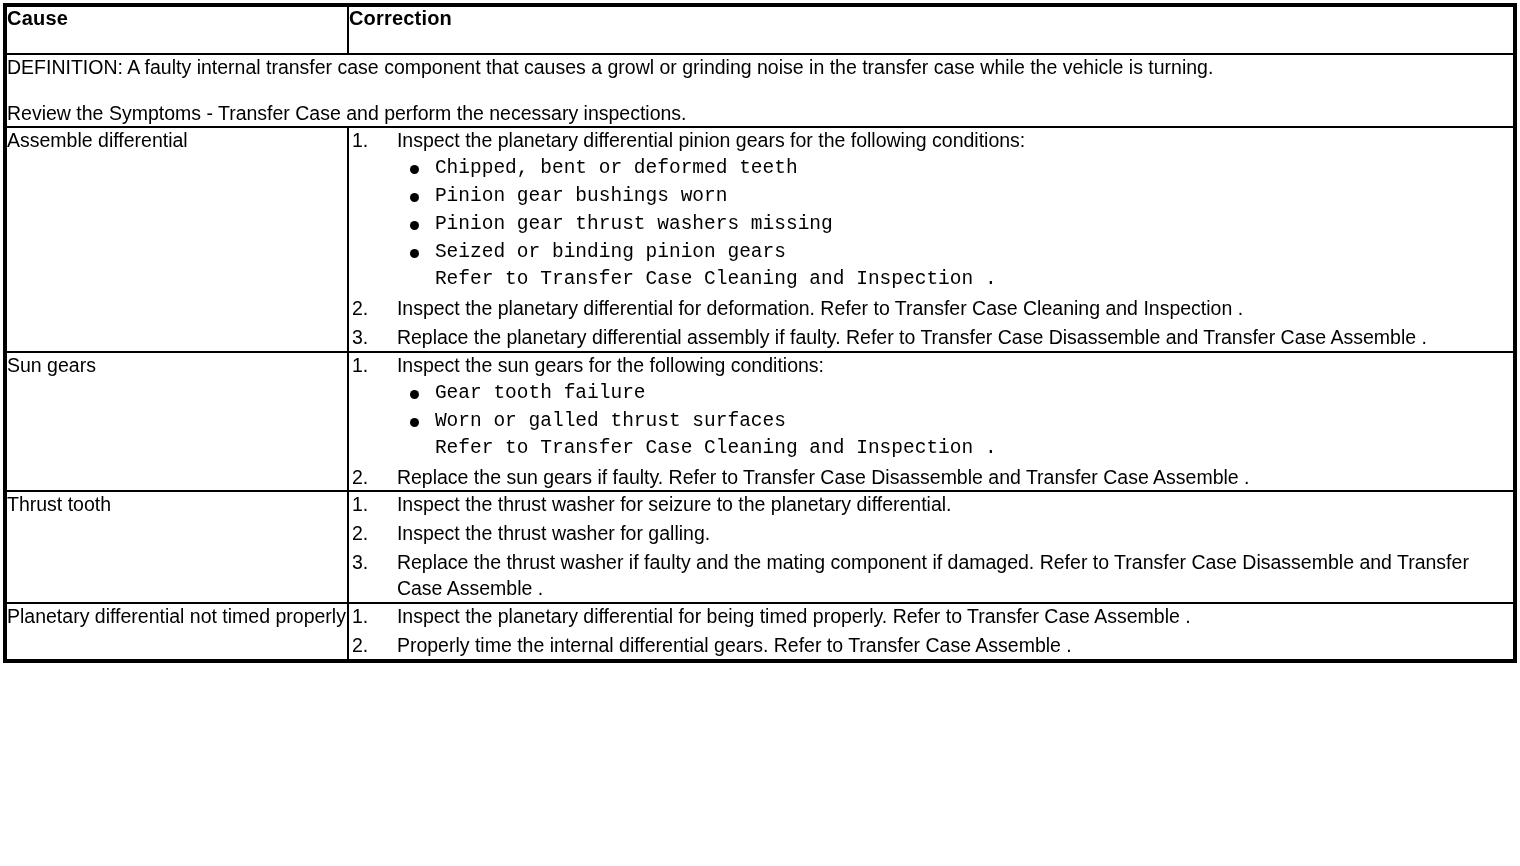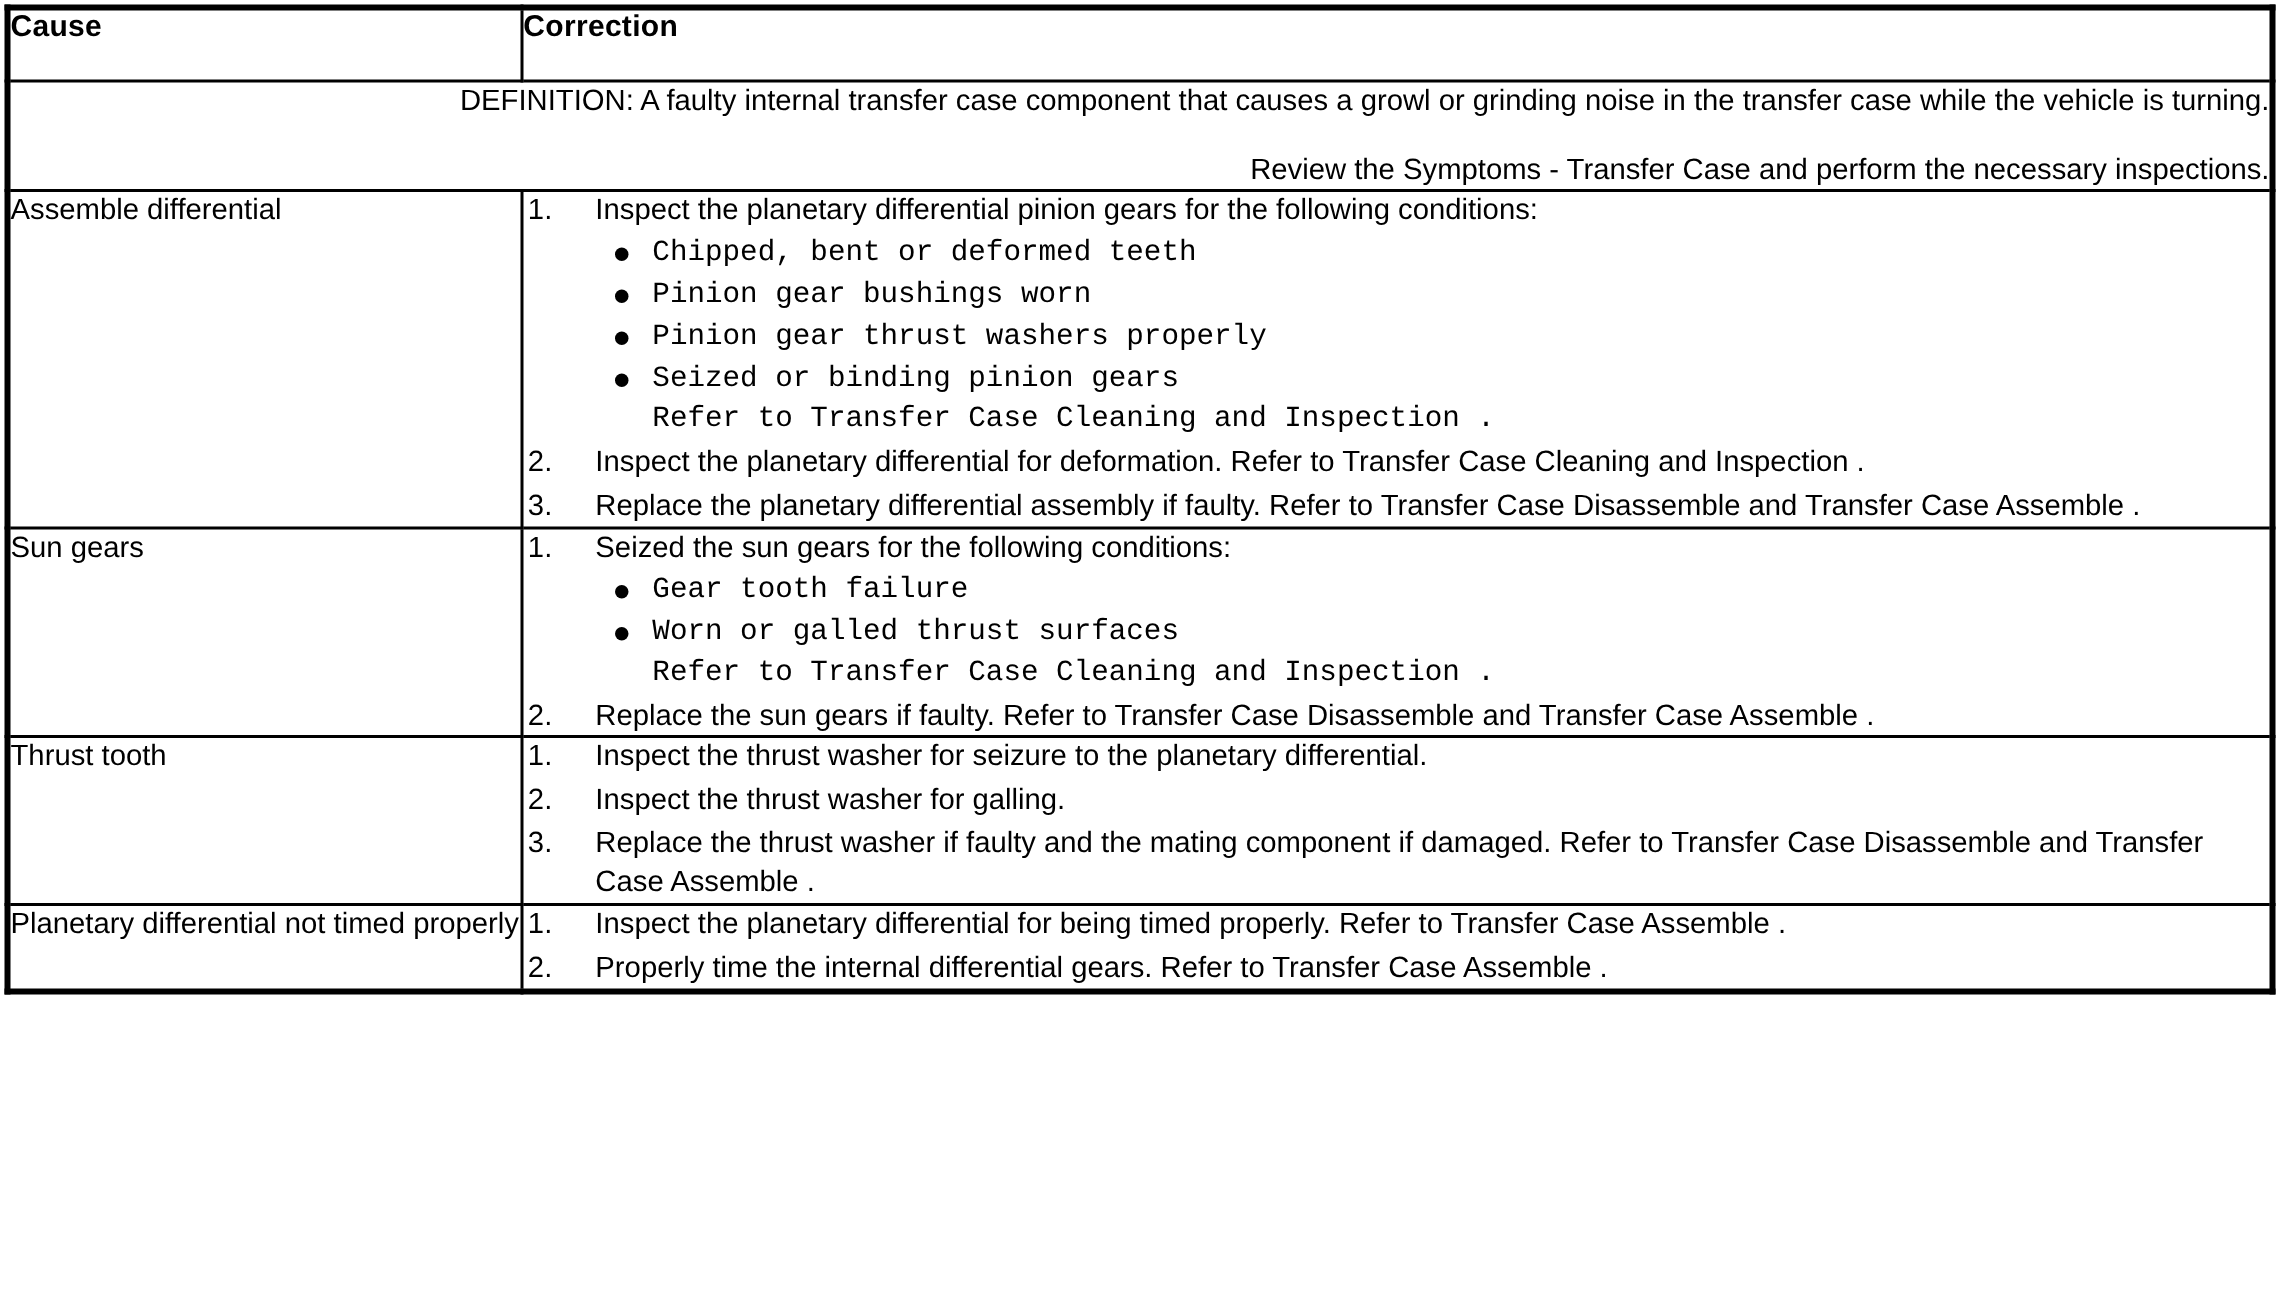--- a/index.html
+++ b/index.html
@@ -54,21 +54,20 @@
   }
 
   
   .def-cell {
     padding: 6px 8px 8px 8px;
     font-size: 19.5px;
     line-height: 1.32;
   }
   .def-cell p {
     margin: 0;
-    text-align: right;
   }
   .def-gap {
     height: 20px;
   }
 
   
   .cause-cell {
     padding: 8px 6px 8px 7px;
     font-size: 19.5px;
     line-height: 1.33;
@@ -162,42 +161,42 @@
         <tr>
           <td class="cause-cell"><span>Assemble differential</span></td>
           <td class="corr-cell">
             <ol class="steps">
               <li class="step">
                 <span class="step-num">1.</span>
                 <span class="step-text">Inspect the planetary differential pinion gears for the following conditions:</span>
                 <ul class="conds">
                   <li class="cond"><span class="bullet-dot"></span><span>Chipped, bent or deformed teeth</span></li>
                   <li class="cond"><span class="bullet-dot"></span><span>Pinion gear bushings worn</span></li>
-                  <li class="cond"><span class="bullet-dot"></span><span>Pinion gear thrust washers properly</span></li>
+                  <li class="cond"><span class="bullet-dot"></span><span>Pinion gear thrust washers missing</span></li>
                   <li class="cond"><span class="bullet-dot"></span><span>Seized or binding pinion gears</span><span class="cond-sub" style="padding-left: 0px;">Refer to Transfer Case Cleaning and Inspection .</span></li>
                 </ul>
               </li>
               <li class="step">
                 <span class="step-num">2.</span>
                 <span class="step-text">Inspect the planetary differential for deformation. Refer to Transfer Case Cleaning and Inspection .</span>
               </li>
               <li class="step">
                 <span class="step-num">3.</span>
                 <span class="step-text">Replace the planetary differential assembly if faulty. Refer to Transfer Case Disassemble and Transfer Case Assemble .</span>
               </li>
             </ol>
           </td>
         </tr>
         <tr>
           <td class="cause-cell"><span>Sun gears</span></td>
           <td class="corr-cell">
             <ol class="steps">
               <li class="step">
                 <span class="step-num">1.</span>
-                <span class="step-text">Seized the sun gears for the following conditions:</span>
+                <span class="step-text">Inspect the sun gears for the following conditions:</span>
                 <ul class="conds">
                   <li class="cond"><span class="bullet-dot"></span><span>Gear tooth failure</span></li>
                   <li class="cond"><span class="bullet-dot"></span><span>Worn or galled thrust surfaces</span><span class="cond-sub" style="padding-left: 0px;">Refer to Transfer Case Cleaning and Inspection .</span></li>
                 </ul>
               </li>
               <li class="step">
                 <span class="step-num">2.</span>
                 <span class="step-text">Replace the sun gears if faulty. Refer to Transfer Case Disassemble and Transfer Case Assemble .</span>
               </li>
             </ol>

